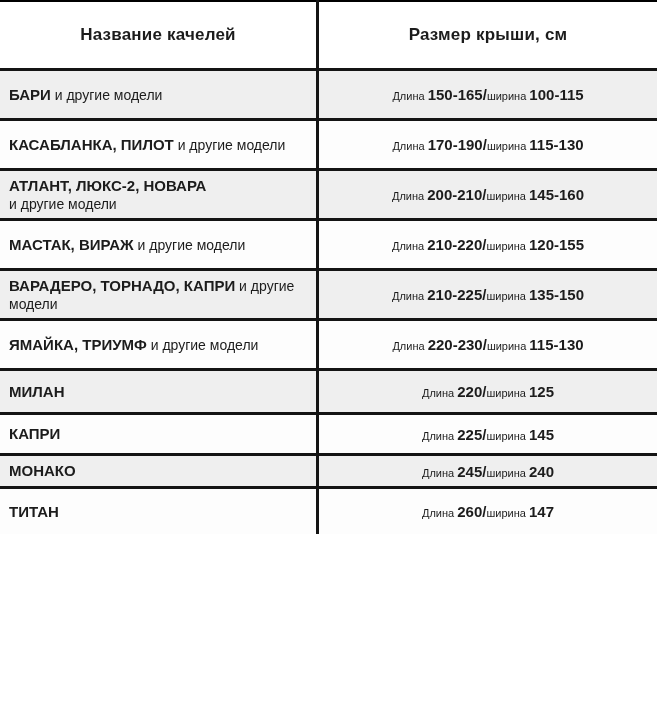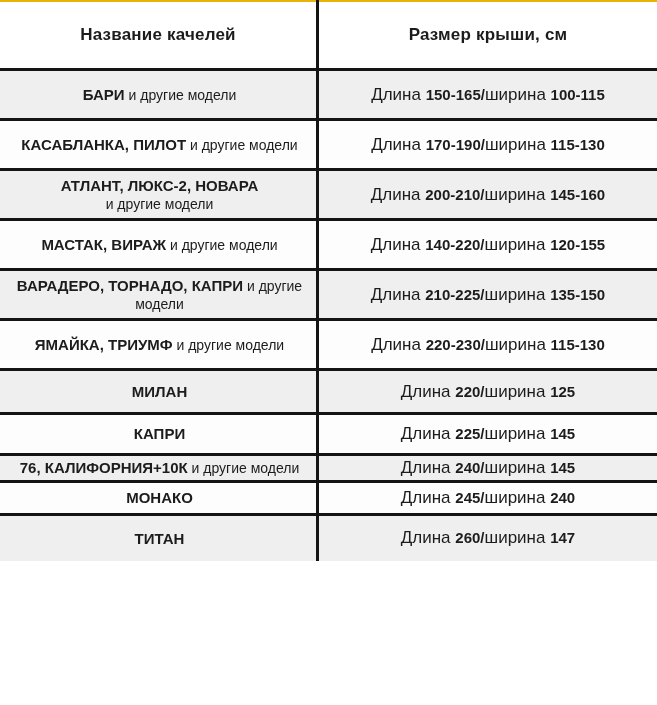--- a/index.html
+++ b/index.html
@@ -10,21 +10,21 @@
     overflow: hidden;
     font-family: "Liberation Sans", sans-serif;
     color: #1c1c1c;
   }
   table.swings {
     width: 657px;
     border-collapse: collapse;
     table-layout: fixed;
   }
   
-  thead th { border-top: 2px solid #eab308; }
+  thead th { border-top: 2px solid #000000; }
   th, td {
     border-bottom: 3px solid #141414;
     padding: 2px 6px;
     vertical-align: middle;
   }
   
   th:first-child, td:first-child { border-right: 3px solid #141414; }
   th:first-child, td:first-child { width: 304px; }
 
   thead th {
@@ -32,32 +32,32 @@
     text-align: center;
     font-size: 17px;
     font-weight: 700;
     letter-spacing: 0.2px;
     background: #ffffff;
   }
   tbody tr:nth-child(odd)  { background: #efefef; }
   tbody tr:nth-child(even) { background: #fdfdfd; }
 
   td.name-cell {
-    text-align: center;
+    text-align: left;
     padding-left: 9px;
     font-size: 14px;
     white-space: pre-line;
     line-height: 1.3;
   }
   td.size-cell {
     text-align: center;
     font-size: 15px;
   }
   .bold { font-weight: 700; font-size: 15px; }
-  td.size-cell .reg { font-size: 17px; }
+  td.size-cell .reg { font-size: 11px; }
 
   tr.rh-lg  { height: 50px; }
   tr.rh-md  { height: 44px; }
   tr.rh-md2 { height: 41px; }
   tr.rh-sm  { height: 27px; }
   tr.rh-sm2 { height: 33px; }
   tr.rh-end { height: 46px; }
   tbody tr:last-child td { border-bottom: none; }
 </style>
 </head>
@@ -80,42 +80,38 @@
         <td class="name-cell"><span class="bold">КАСАБЛАНКА, ПИЛОТ</span><span class="reg"> и другие модели</span></td>
         <td class="size-cell"><span class="reg">Длина </span><span class="bold">170-190/</span><span class="reg">ширина </span><span class="bold">115-130</span></td>
       </tr>
       <tr class="rh-lg">
         <td class="name-cell"><span class="bold">АТЛАНТ, ЛЮКС-2, НОВАРА</span><span class="reg">
 и другие модели</span></td>
         <td class="size-cell"><span class="reg">Длина </span><span class="bold">200-210/</span><span class="reg">ширина </span><span class="bold">145-160</span></td>
       </tr>
       <tr class="rh-lg">
         <td class="name-cell"><span class="bold">МАСТАК, ВИРАЖ</span><span class="reg"> и другие модели</span></td>
-        <td class="size-cell"><span class="reg">Длина </span><span class="bold">140-220/</span><span class="reg">ширина </span><span class="bold">120-155</span></td>
+        <td class="size-cell"><span class="reg">Длина </span><span class="bold">210-220/</span><span class="reg">ширина </span><span class="bold">120-155</span></td>
       </tr>
       <tr class="rh-lg">
         <td class="name-cell"><span class="bold">ВАРАДЕРО, ТОРНАДО, КАПРИ</span><span class="reg"> и другие модели</span></td>
         <td class="size-cell"><span class="reg">Длина </span><span class="bold">210-225/</span><span class="reg">ширина </span><span class="bold">135-150</span></td>
       </tr>
       <tr class="rh-lg">
         <td class="name-cell"><span class="bold">ЯМАЙКА, ТРИУМФ</span><span class="reg"> и другие модели</span></td>
         <td class="size-cell"><span class="reg">Длина </span><span class="bold">220-230/</span><span class="reg">ширина </span><span class="bold">115-130</span></td>
       </tr>
       <tr class="rh-md">
         <td class="name-cell"><span class="bold">МИЛАН</span><span class="reg"></span></td>
         <td class="size-cell"><span class="reg">Длина </span><span class="bold">220/</span><span class="reg">ширина </span><span class="bold">125</span></td>
       </tr>
       <tr class="rh-md2">
         <td class="name-cell"><span class="bold">КАПРИ</span><span class="reg"></span></td>
         <td class="size-cell"><span class="reg">Длина </span><span class="bold">225/</span><span class="reg">ширина </span><span class="bold">145</span></td>
       </tr>
-      <tr class="rh-sm">
-        <td class="name-cell"><span class="bold">76, КАЛИФОРНИЯ+10К</span><span class="reg"> и другие модели</span></td>
-        <td class="size-cell"><span class="reg">Длина </span><span class="bold">240/</span><span class="reg">ширина </span><span class="bold">145</span></td>
-      </tr>
       <tr class="rh-sm2">
         <td class="name-cell"><span class="bold">МОНАКО</span><span class="reg"></span></td>
         <td class="size-cell"><span class="reg">Длина </span><span class="bold">245/</span><span class="reg">ширина </span><span class="bold">240</span></td>
       </tr>
       <tr class="rh-end">
         <td class="name-cell"><span class="bold">ТИТАН</span><span class="reg"></span></td>
         <td class="size-cell"><span class="reg">Длина </span><span class="bold">260/</span><span class="reg">ширина </span><span class="bold">147</span></td>
       </tr>
     </tbody>
   </table>

